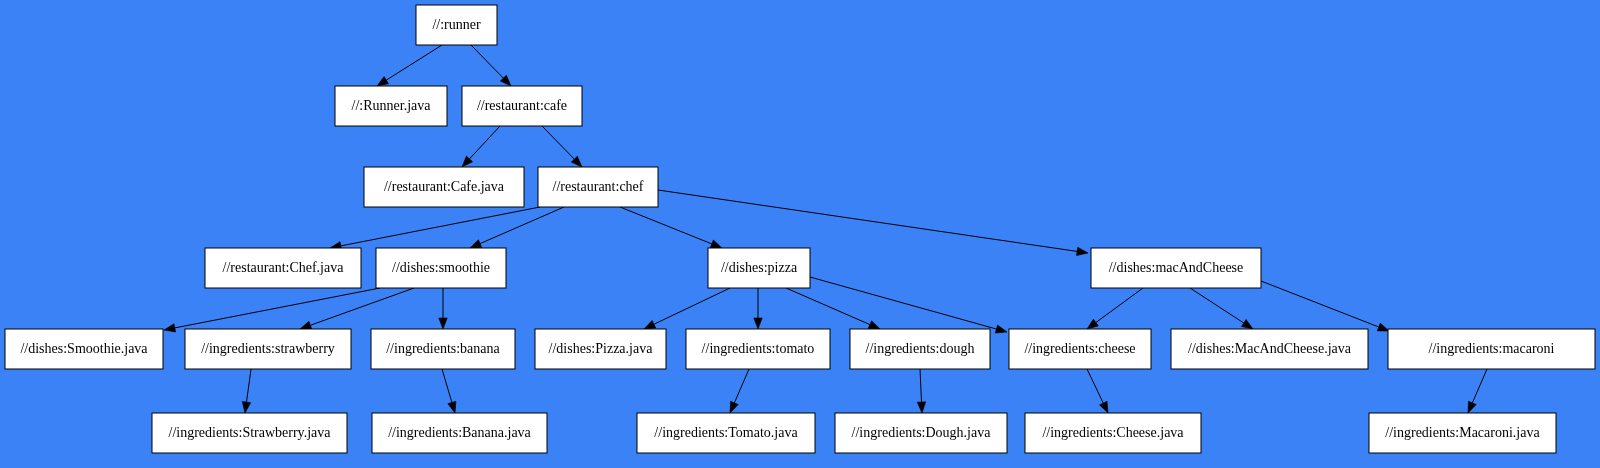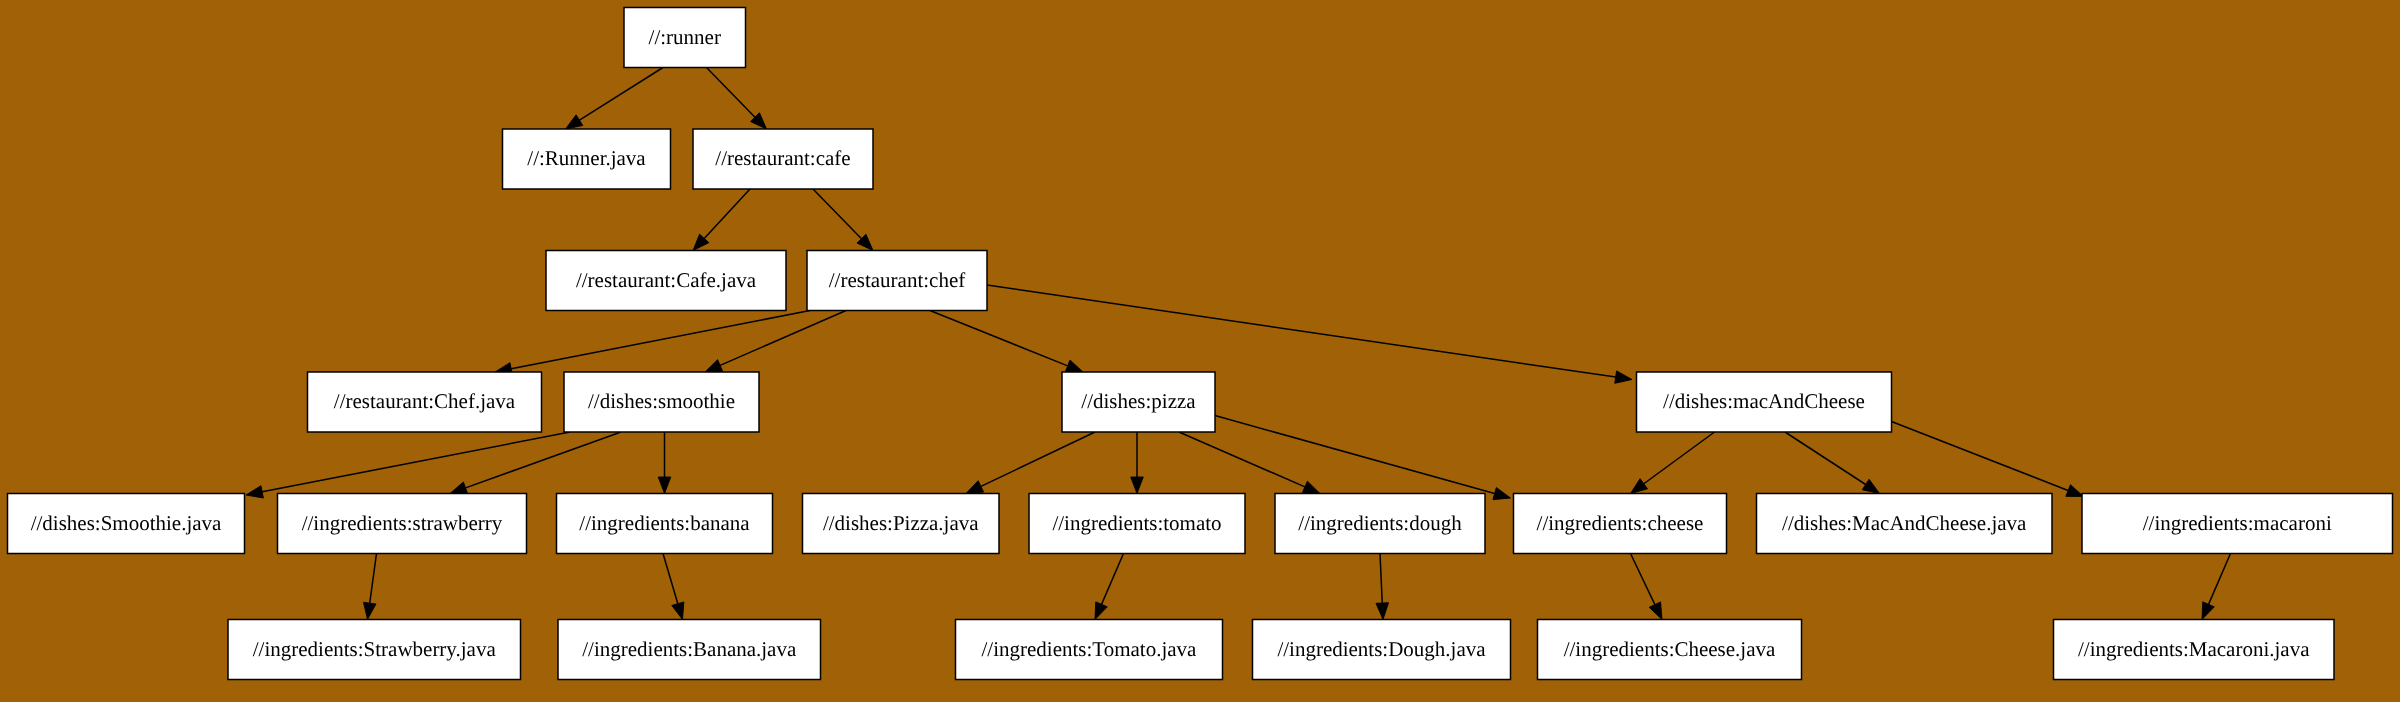--- a/index.html
+++ b/index.html
@@ -4,21 +4,21 @@
 <style>
   html, body {
     margin: 0;
     padding: 0;
     background: #ffffff;
   }
   #graph-root {
     position: relative;
     width: 1600px;
     height: 468px;
-    background: #a16207;
+    background: #3b82f6;
     font-family: "Liberation Serif", "DejaVu Serif", serif;
     overflow: hidden;
   }
   svg#graph-canvas {
     position: absolute;
     left: 0;
     top: 0;
     width: 1600px;
     height: 468px;
     display: block;

